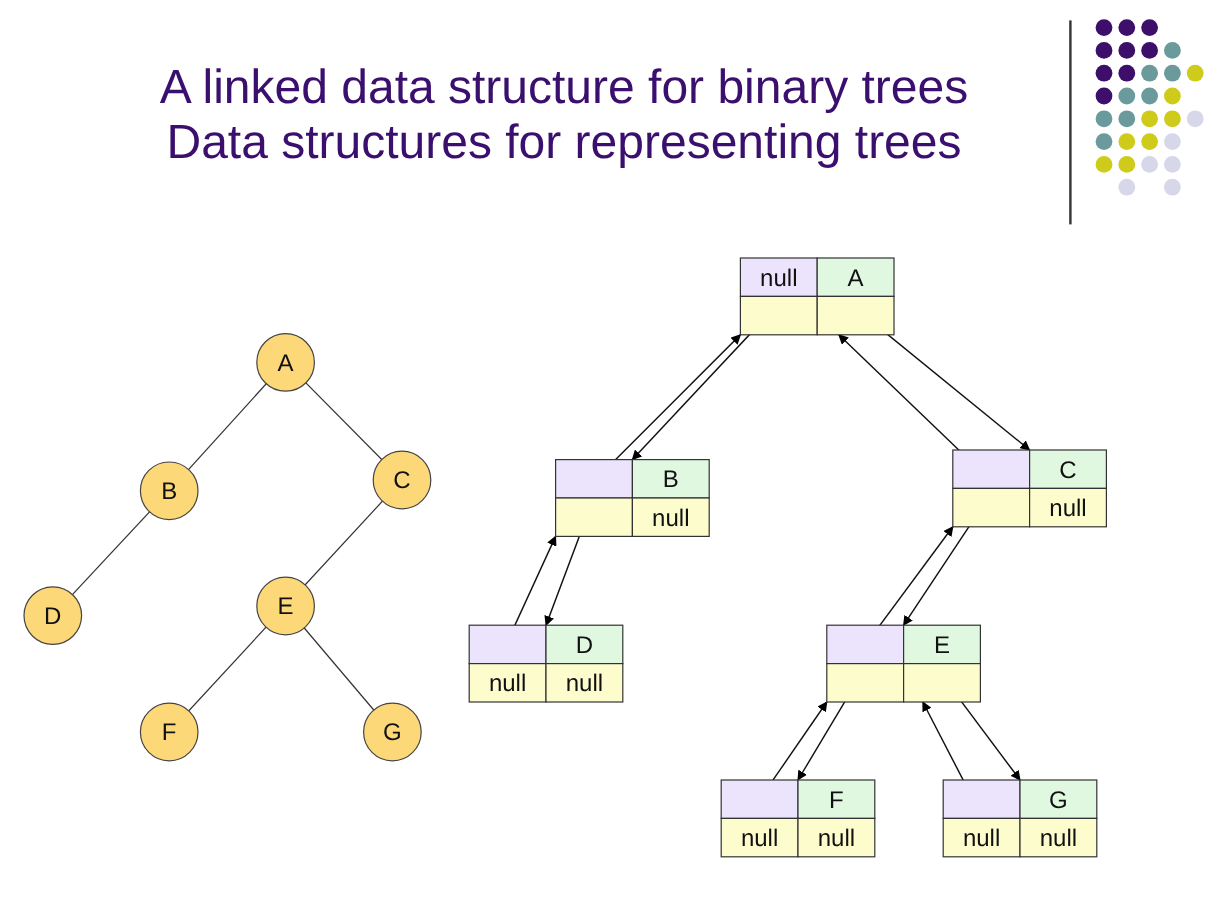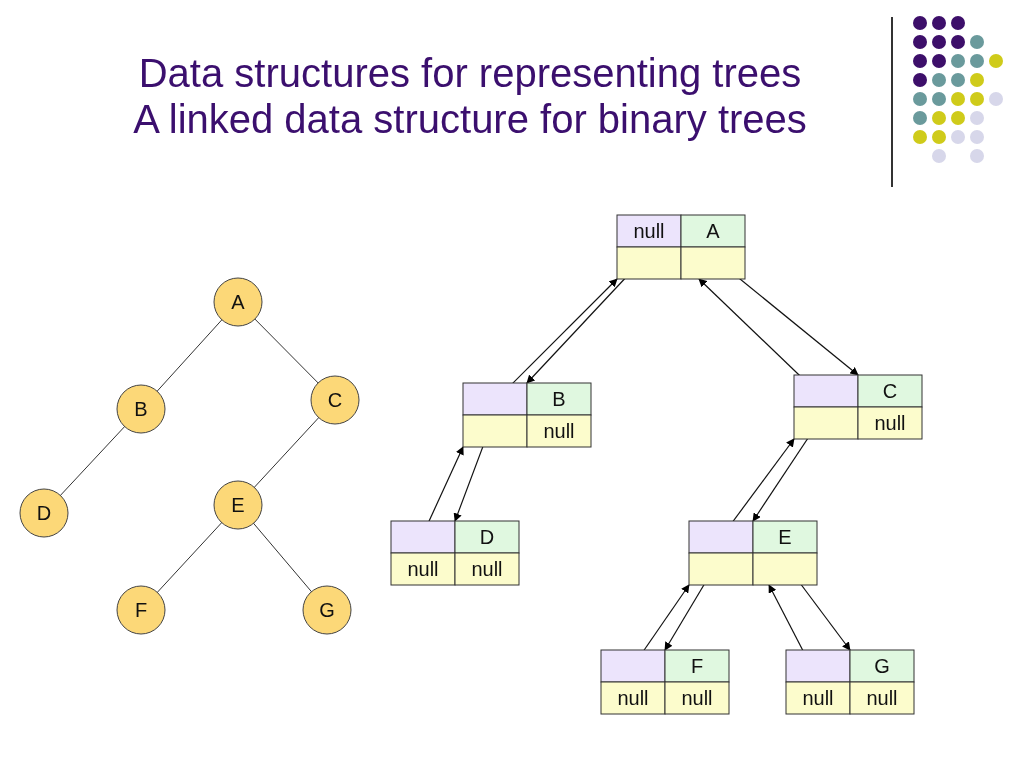--- a/index.html
+++ b/index.html
@@ -10,22 +10,22 @@
   .divider { position:absolute; left:891px; top:17px; width:2px; height:170px; background:#333; }
   .dots { position:absolute; left:0; top:0; }
   svg.diagram { position:absolute; left:0; top:0; }
   .node-label { font-family:"Liberation Sans", sans-serif; font-size:20px; fill:#111; }
   .cell-text { font-family:"Liberation Sans", sans-serif; font-size:20px; fill:#111; }
 </style>
 </head>
 <body>
 
 <div class="title">
+  <div>A linked data structure for binary trees</div>
   <div>Data structures for representing trees</div>
-  <div>A linked data structure for binary trees</div>
 </div>
 
 <div class="divider"></div>
 
 <svg class="dots" width="1024" height="200" id="dots-svg">
     <circle cx="920" cy="23" r="7" fill="#3d0f6a"></circle>
     <circle cx="939" cy="23" r="7" fill="#3d0f6a"></circle>
     <circle cx="958" cy="23" r="7" fill="#3d0f6a"></circle>
     <circle cx="920" cy="42" r="7" fill="#3d0f6a"></circle>
     <circle cx="939" cy="42" r="7" fill="#3d0f6a"></circle>

